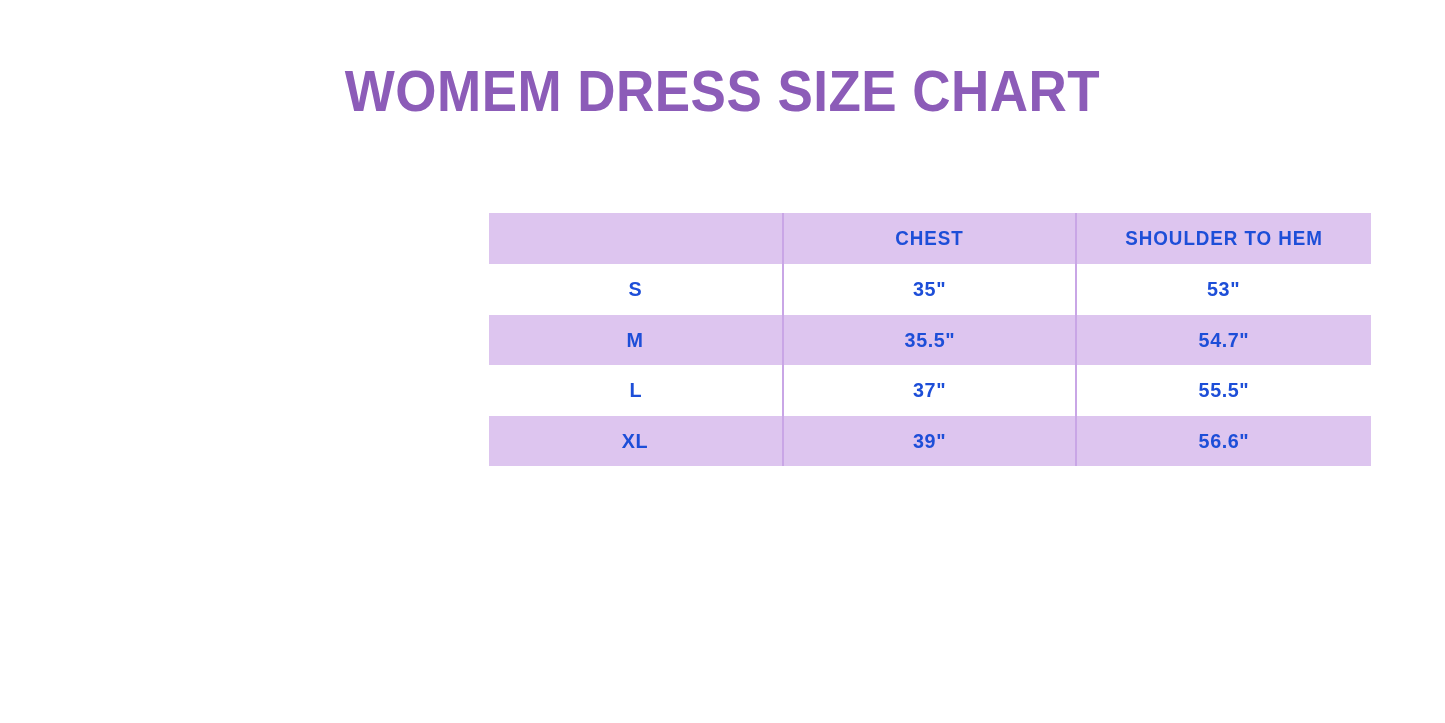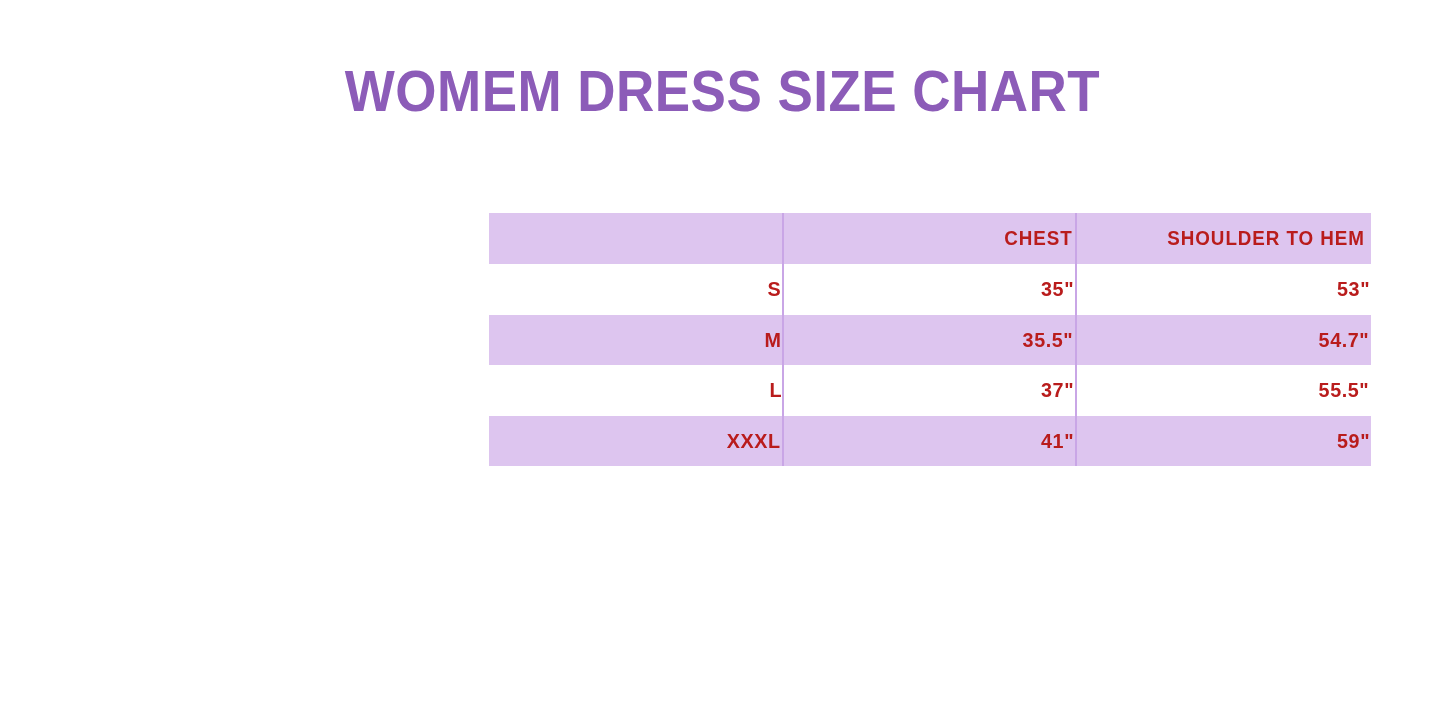--- a/index.html
+++ b/index.html
@@ -41,25 +41,25 @@
   }
 
   #size-table col.c-size { width: 294px; }
   #size-table col.c-chest { width: 293px; }
   #size-table col.c-hem  { width: 295px; }
 
   #size-table th,
   #size-table td {
     height: 50.5px;
     padding: 0;
-    text-align: right;
+    text-align: center;
     vertical-align: middle;
     font-size: 21px;
     font-weight: bold;
-    color: #b91c1c;
+    color: #1d4ed8;
     letter-spacing: 0.6px;
     border: 0;
   }
 
   #size-table thead th {
     height: 51px;
     background: #ddc5ef;
     font-size: 20px;
     letter-spacing: 1px;
   }
@@ -137,23 +137,23 @@
       </td>
       <td class="div-left">
         <span class="cell-text">37"</span>
       </td>
       <td class="div-left">
         <span class="cell-text">55.5"</span>
       </td>
     </tr>
     <tr class="shaded">
       <td>
-        <span class="cell-text">XXXL</span>
+        <span class="cell-text">XL</span>
       </td>
       <td class="div-left">
-        <span class="cell-text">41"</span>
+        <span class="cell-text">39"</span>
       </td>
       <td class="div-left">
-        <span class="cell-text">59"</span>
+        <span class="cell-text">56.6"</span>
       </td>
     </tr>
   </tbody>
 </table>
 
 </body></html>

